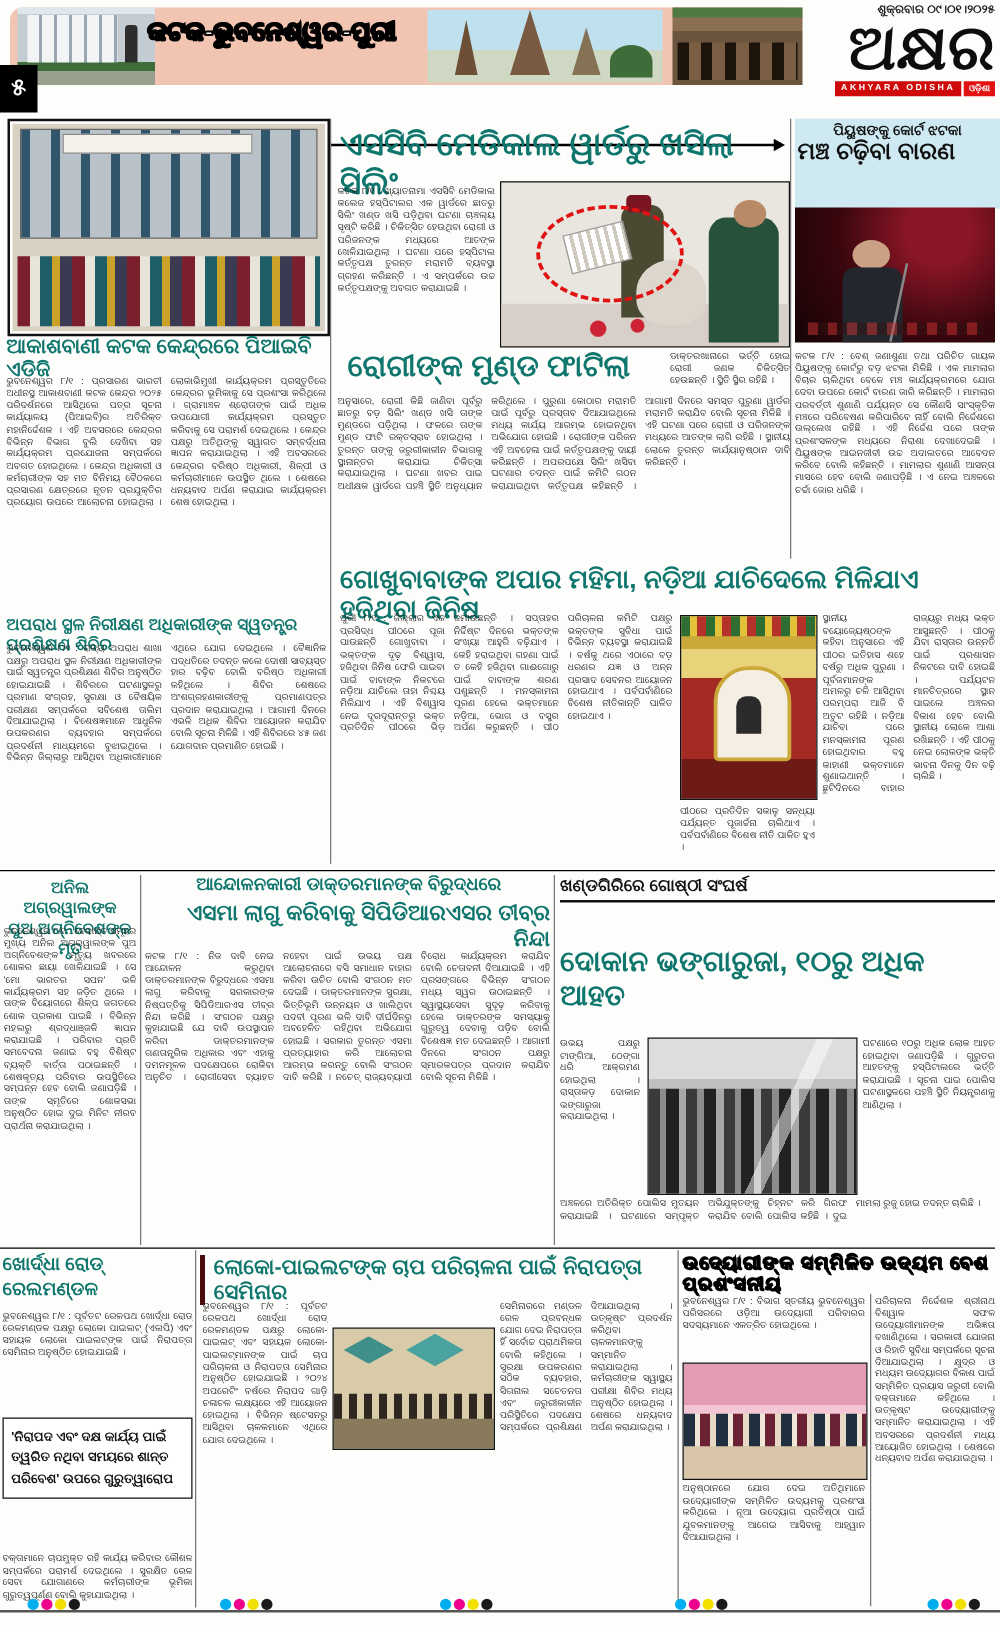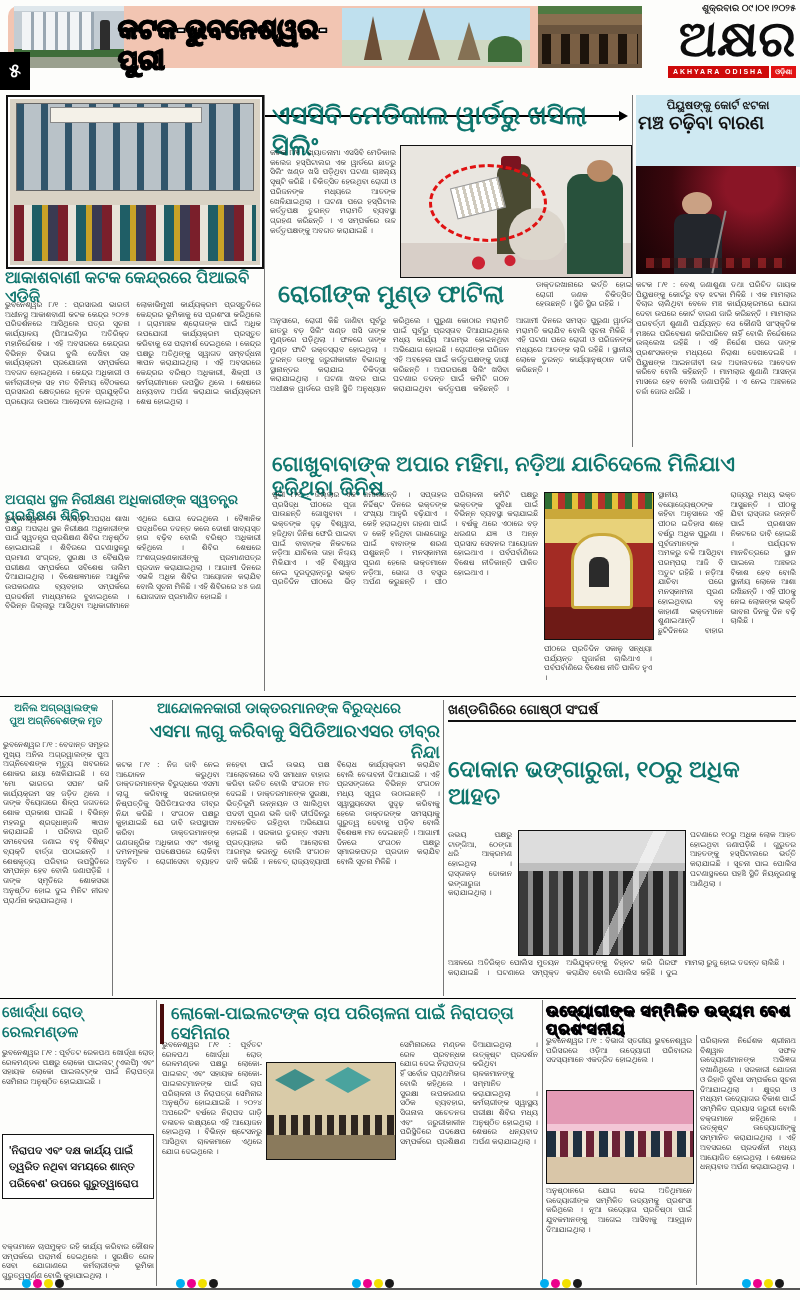--- a/index.html
+++ b/index.html
@@ -7,21 +7,21 @@
         font-family:"Liberation Sans","DejaVu Sans",sans-serif;color:#111;}
   .abs{position:absolute;}
   .body-text{font-size:7.6px;line-height:1.28;text-align:justify;color:#222;overflow:hidden;}
   .cols-2{column-count:2;column-gap:7px;}
   .cols-3{column-count:3;column-gap:7px;}
   .hl{font-weight:bold;color:#0f766e;letter-spacing:0;}
   .rule{background:#000;}
   .grule{background:#777;}
   
   #hdr-band{left:8px;top:6px;width:628px;height:62px;background:#f2c5b2;border-radius:10px;}
-  #hdr-title{left:118px;top:14px;width:230px;font-size:27px;font-weight:900;color:#fff;
+  #hdr-title{left:118px;top:14px;width:230px;font-size:21px;font-weight:900;color:#fff;
              -webkit-text-stroke:1.4px #000;text-shadow:1px 1px 0 #000,-1px 1px 0 #000,1px -1px 0 #000;}
   #pagenum{left:0;top:52px;width:30px;height:38px;background:#000;color:#fff;font-size:19px;
            font-weight:bold;display:flex;align-items:center;justify-content:center;}
   #masthead{left:640px;top:2px;width:156px;height:88px;text-align:right;}
   #mh-date{font-size:9.5px;font-weight:bold;color:#222;}
   #mh-logo{font-size:50px;font-weight:900;line-height:1.0;transform:skewX(-4deg);color:#0d0d0d;}
   #mh-strip{margin-top:2px;display:flex;justify-content:flex-end;gap:2px;}
   #mh-strip .red{background:#cf0a0a;color:#fff;font-size:7px;font-weight:bold;letter-spacing:2px;
                  padding:2px 5px;}
   #mh-strip .red2{background:#e21212;color:#fff;font-size:7px;font-weight:bold;padding:2px 4px;}
@@ -32,21 +32,21 @@
   
   .photo{position:absolute;overflow:hidden;}
   .framed{border:2px solid #111;background:#fff;padding:2px;}
   .thin-framed{border:1.5px solid #111;}
   
   .h-main{font-size:26px;}
   .h-rogi{font-size:24px;}
   .h-air{font-size:16.5px;}
   .h-gokhu{font-size:21px;}
   .h-crime{font-size:13.5px;}
-  .h-sm{font-size:10px;text-align:center;line-height:1.25;}
+  .h-sm{font-size:13px;text-align:center;line-height:1.25;}
   .h-esma1{font-size:14.5px;text-align:center;}
   .h-esma2{font-size:17.5px;text-align:center;}
   .h-khandagiri{font-size:23px;}
   .kicker{font-size:13.5px;font-weight:bold;}
   .h-khurda{font-size:15px;text-align:left;line-height:1.3;}
   .h-loco{font-size:17px;border-left:4px solid #4a0c0c;padding-left:7px;}
   .h-udyog{font-size:15px;color:#6d28d9;-webkit-text-stroke:0.9px #000;
            text-shadow:1px 1px 0 #000;letter-spacing:1px;}
   .h-piyush-k{font-size:11.5px;font-weight:bold;text-align:center;}
   .h-piyush{font-size:19px;font-weight:bold;}

